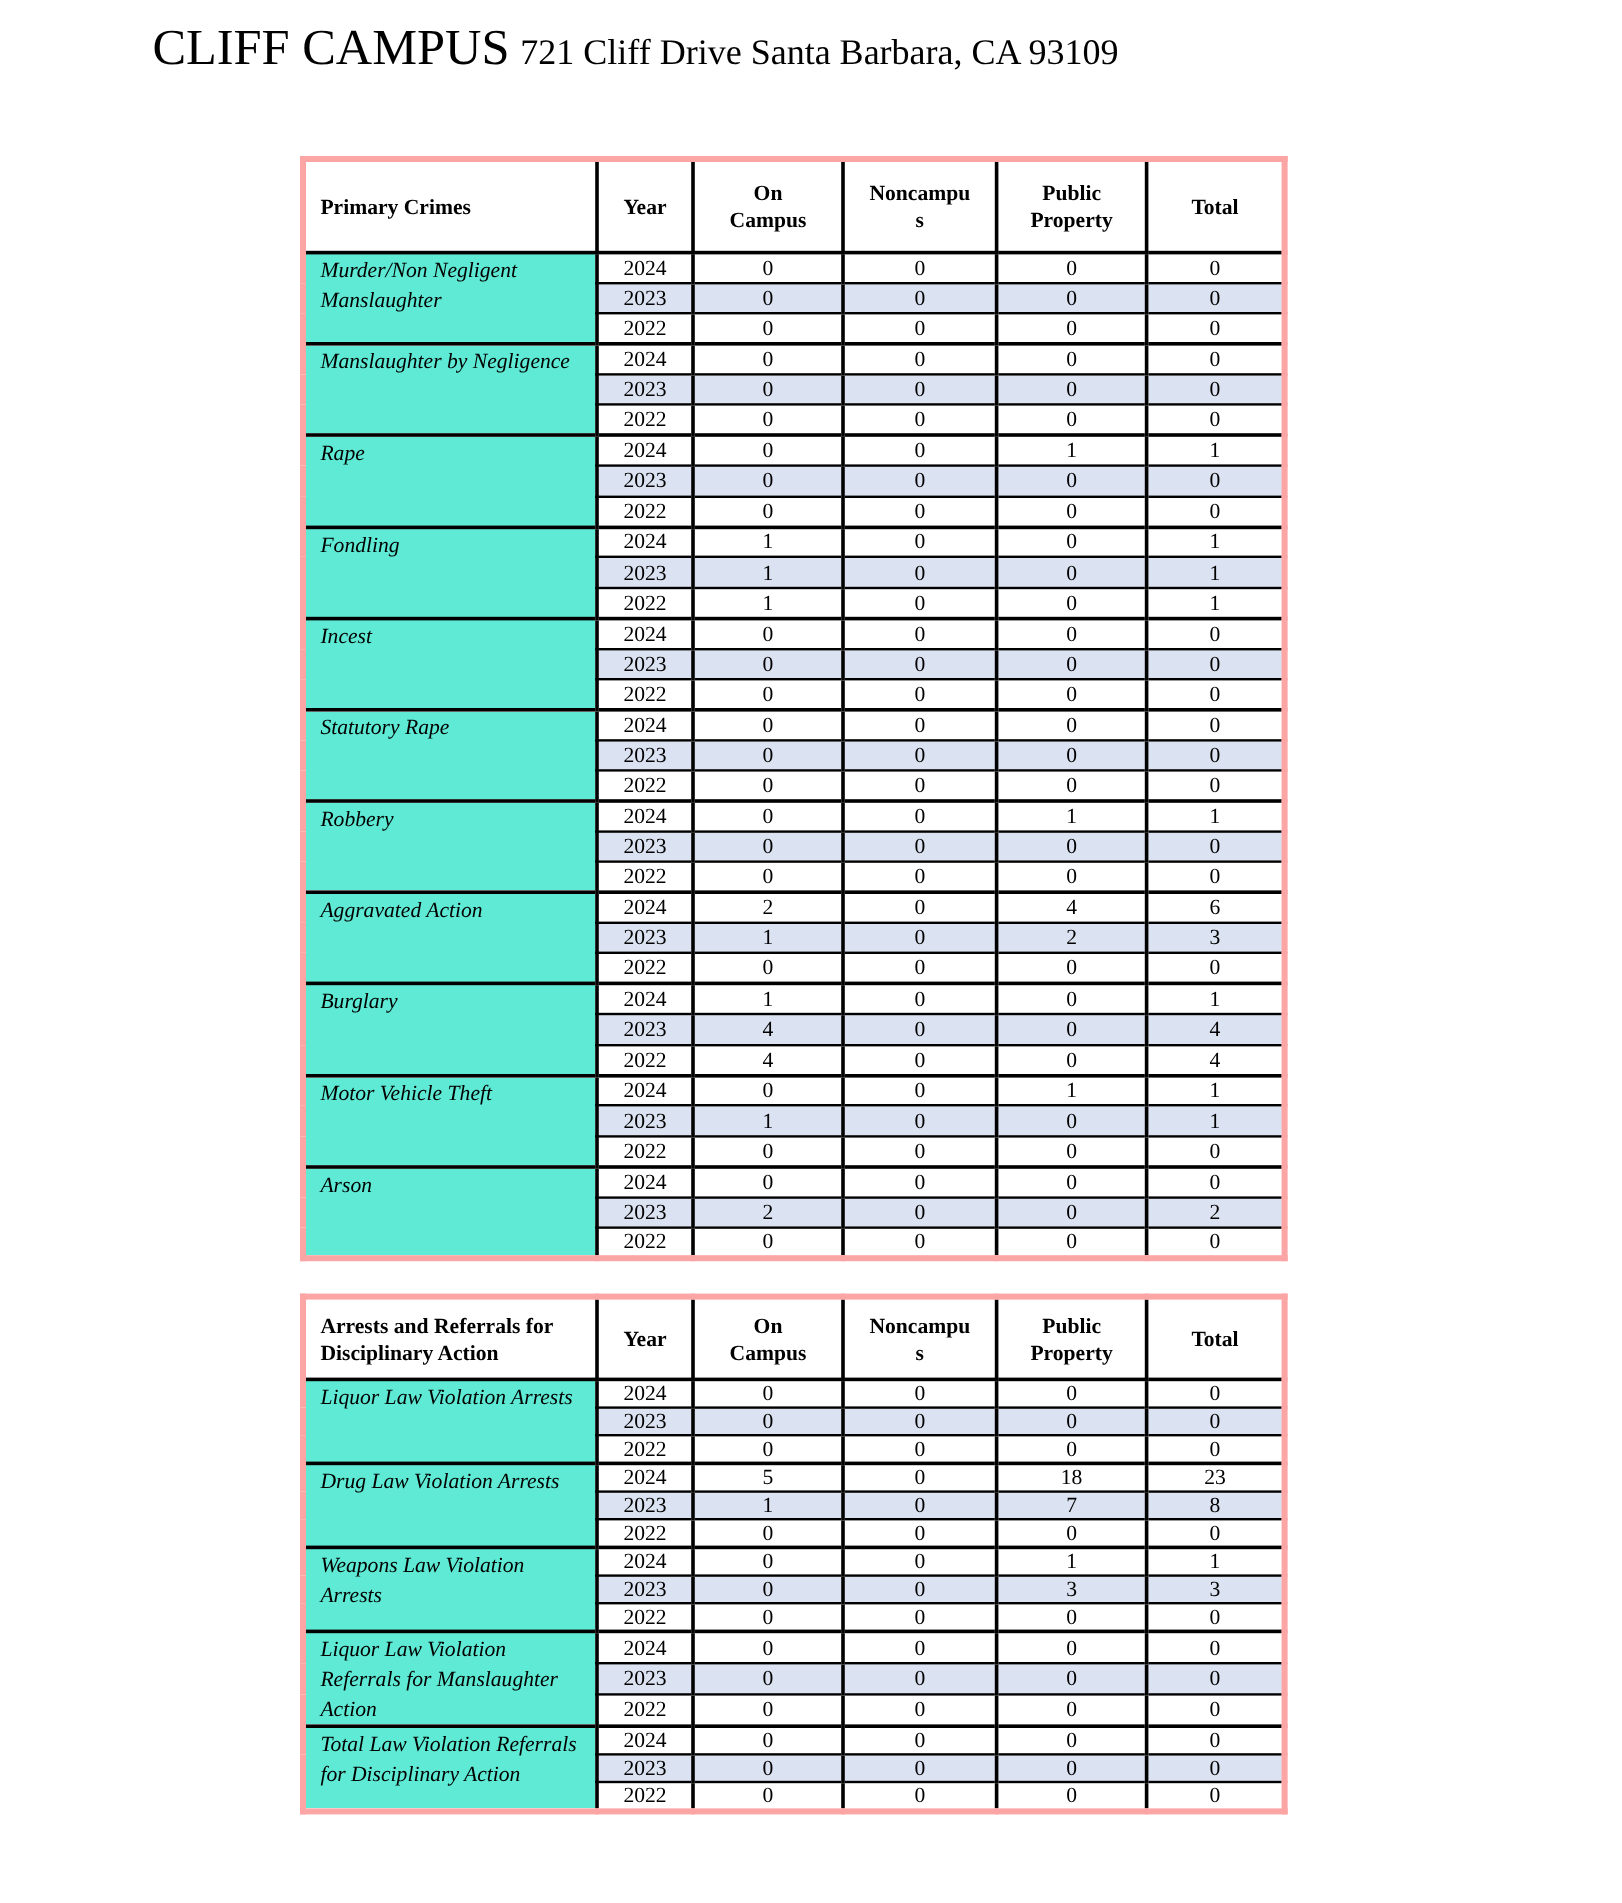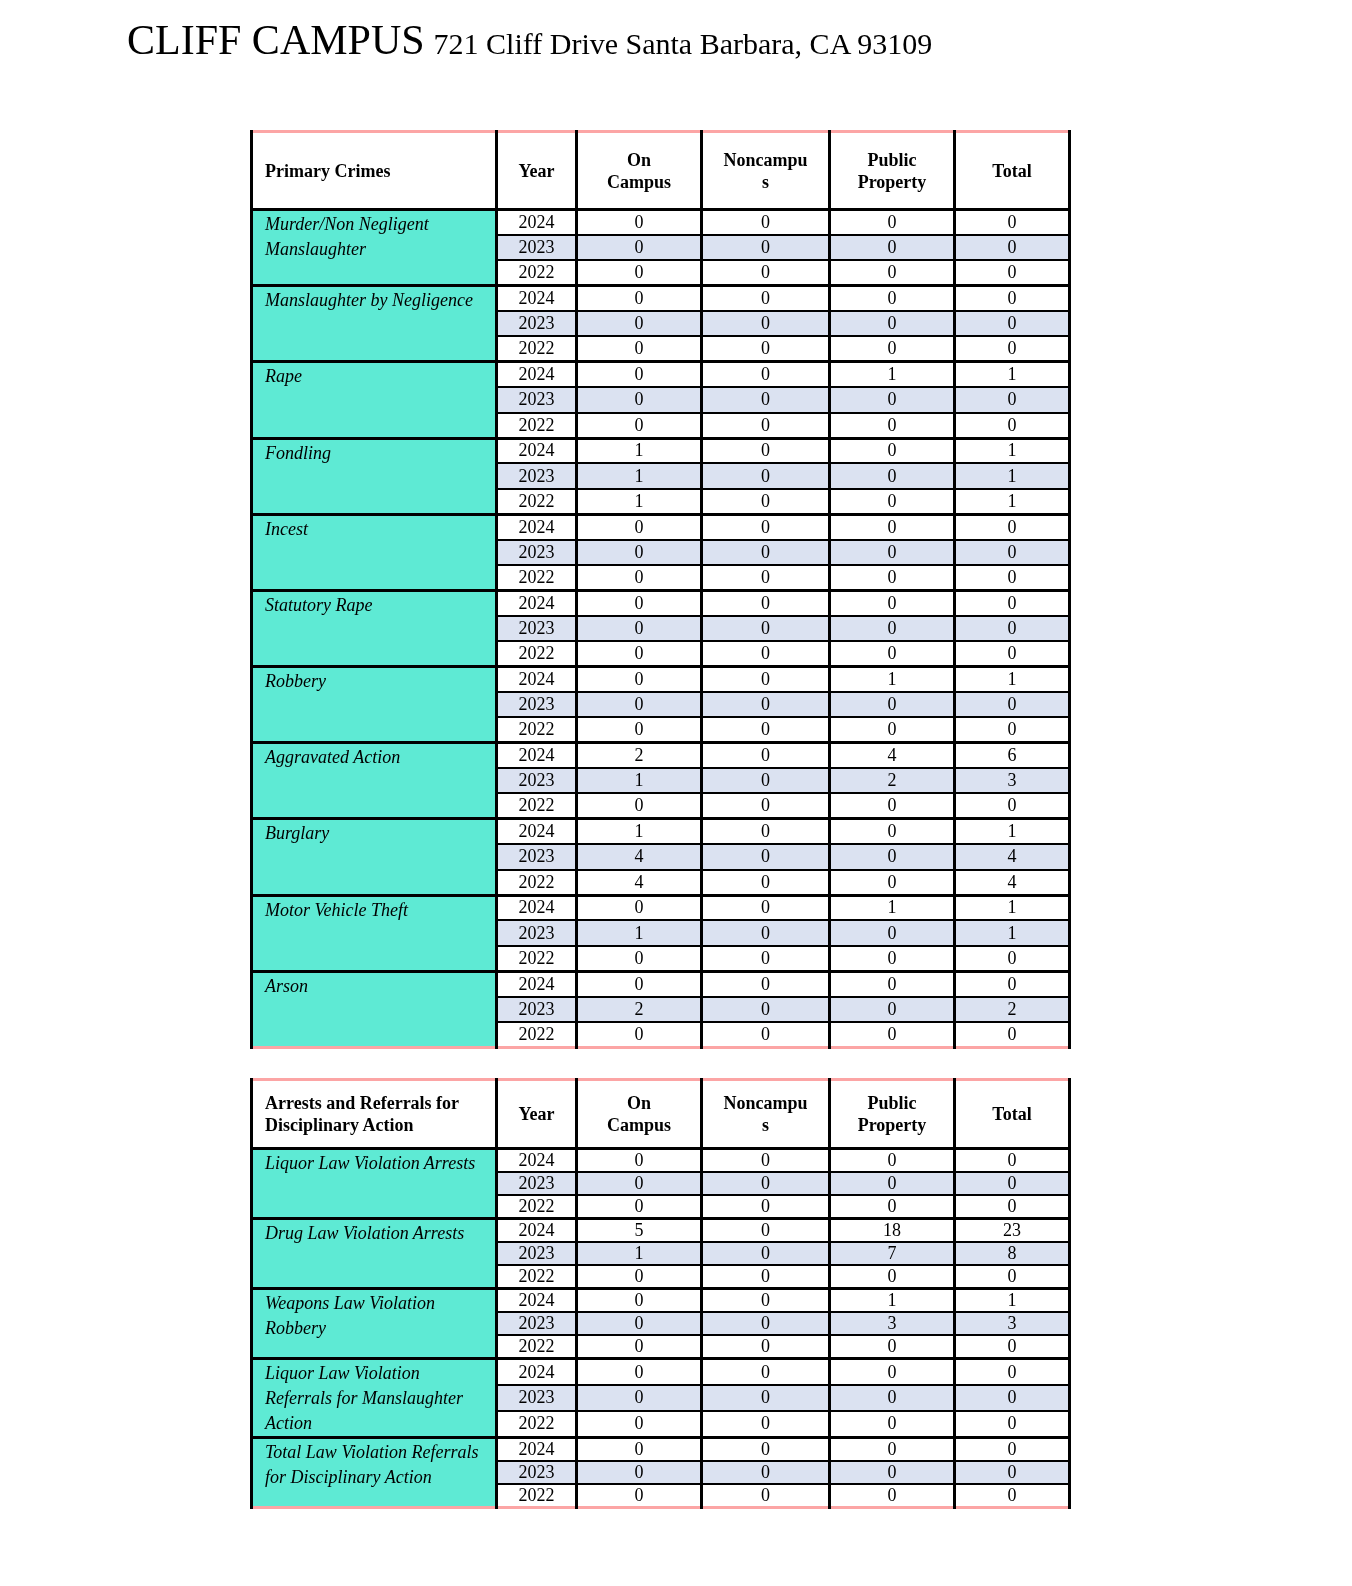--- a/index.html
+++ b/index.html
@@ -26,21 +26,21 @@
   .campus-name { font-size: 42px; }
   .campus-address { font-size: 30px; margin-left: 9px; }
 
   table.stats {
     position: absolute;
     left: 250px;
     width: 818px;
     table-layout: fixed;
     border-collapse: collapse;
     background: #fff;
-    border: 3px solid #fca5a5;
+    border: 5px solid #fca5a5;
   }
   #table-0 { top: 130px; }
   #table-1 { top: 1078px; }
 
   th, td {
     border: 2px solid #000;
     border-left-width: 3px;
     border-right-width: 3px;
     font-size: 18px;
     text-align: center;
@@ -407,21 +407,21 @@
           <td>8</td>
         </tr>
         <tr>
           <td>2022</td>
           <td>0</td>
           <td>0</td>
           <td>0</td>
           <td>0</td>
         </tr>
         <tr class="group-start">
-          <td class="cat" rowspan="3">Weapons Law Violation Robbery</td>
+          <td class="cat" rowspan="3">Weapons Law Violation Arrests</td>
           <td>2024</td>
           <td>0</td>
           <td>0</td>
           <td>1</td>
           <td>1</td>
         </tr>
         <tr class="shaded">
           <td>2023</td>
           <td>0</td>
           <td>0</td>

